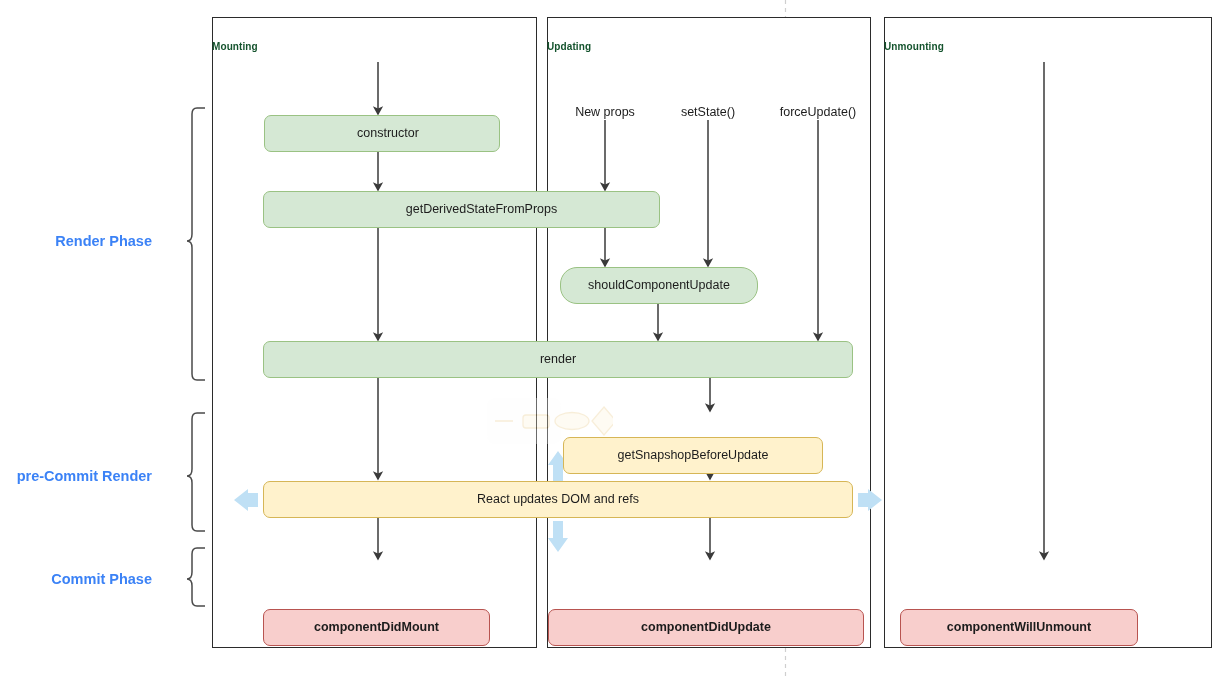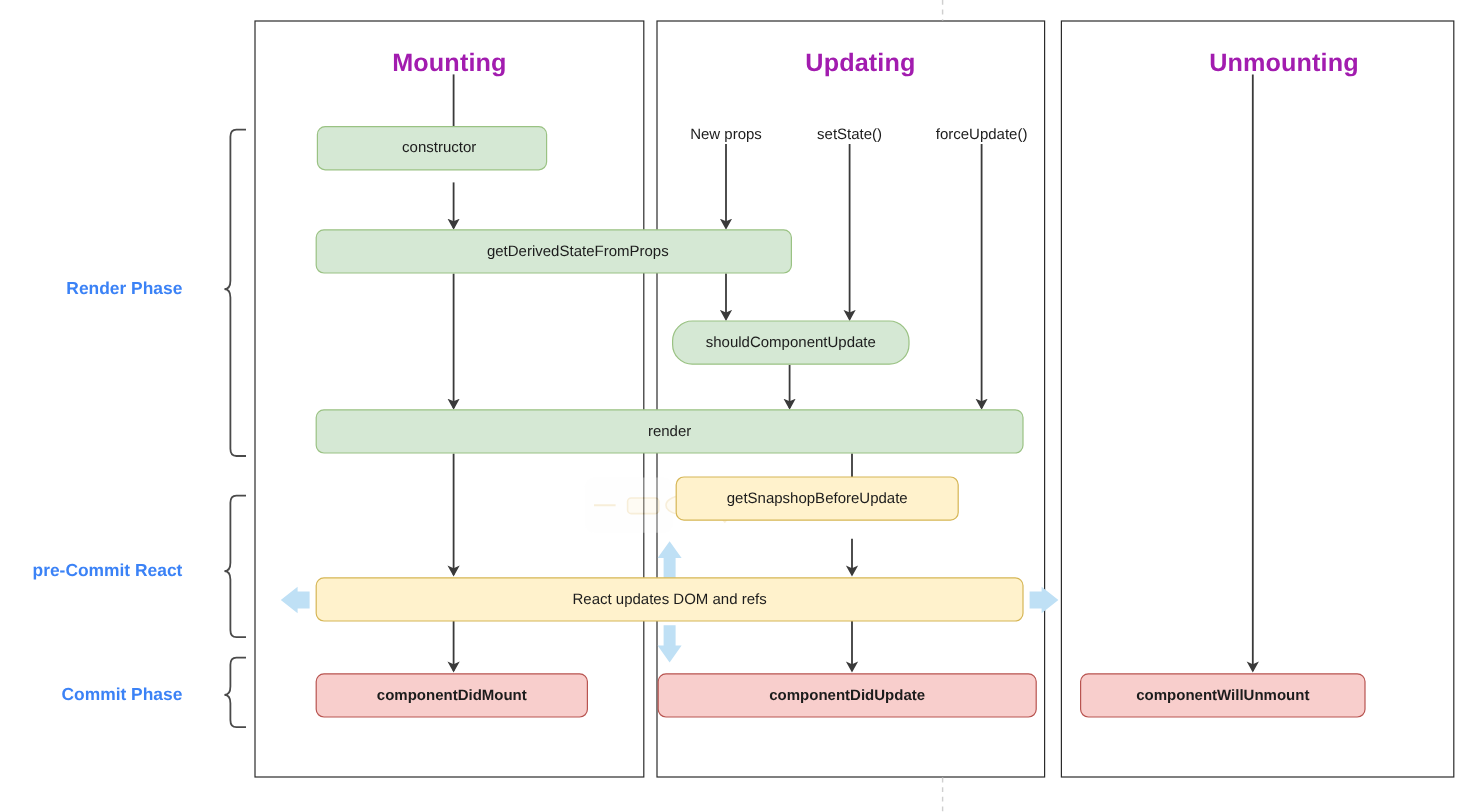--- a/index.html
+++ b/index.html
@@ -8,35 +8,35 @@
     font-family:"Liberation Sans","DejaVu Sans",sans-serif;
     color:#1a1a1a;
   }
   #stage{position:absolute;left:0;top:0;width:1228px;height:677px;}
   svg#wire{position:absolute;left:0;top:0;width:1228px;height:677px;pointer-events:none;}
 
   .panel{
     position:absolute;border:1.6px solid #2b2b2b;background:#ffffff;box-sizing:border-box;
   }
   .panel-title{
-    position:absolute;font-weight:bold;font-size:21px;color:#a21caf;text-align:center;
+    position:absolute;font-weight:bold;font-size:10px;color:#14532d;text-align:left;
     letter-spacing:.1px;white-space:nowrap;
   }
   .phase-label{
     position:absolute;font-weight:bold;font-size:14.5px;color:#3b82f6;text-align:right;
     white-space:nowrap;
   }
   .node{
     position:absolute;box-sizing:border-box;border-radius:7px;
     display:flex;align-items:center;justify-content:center;
     font-size:12.5px;line-height:1.15;text-align:center;color:#1c1c1c;
   }
   .node.green{background:#d5e8d4;border:1.1px solid #9ac283;}
   .node.yellow{background:#fff2cc;border:1.1px solid #d6b656;}
-  .node.red{background:#f8cecc;border:1.1px solid #b85450;font-weight:bold;}
+  .node.red{background:#f8cecc;border:1.1px solid #b85450;font-weight:bold;margin-top:48px;}
   .trigger{
     position:absolute;font-size:12.5px;color:#1c1c1c;white-space:nowrap;text-align:center;
   }
   
   .ghost{
     position:absolute;opacity:.30;pointer-events:none;
   }
   .ghost .gbox{
     position:absolute;background:#ffffff;border-radius:8px;
   }
@@ -45,24 +45,24 @@
 <body>
 
 <div id="stage">
 
   <div class="panel" style="left:212px;top:17px;width:325px;height:631px;"></div>
   <div class="panel" style="left:547px;top:17px;width:324px;height:631px;"></div>
   <div class="panel" style="left:884px;top:17px;width:328px;height:631px;"></div>
 
   <div class="panel-title" style="left:212px;top:41px;width:325px;">Mounting</div>
   <div class="panel-title" style="left:547px;top:41px;width:340px;">Updating</div>
-  <div class="panel-title" style="left:936px;top:41px;width:268px;">Unmounting</div>
+  <div class="panel-title" style="left:884px;top:41px;width:268px;">Unmounting</div>
 
   <div class="phase-label" style="left:0px;top:233px;width:152px;">Render Phase</div>
-  <div class="phase-label" style="left:0px;top:468px;width:152px;">pre-Commit React</div>
+  <div class="phase-label" style="left:0px;top:468px;width:152px;">pre-Commit Render</div>
   <div class="phase-label" style="left:0px;top:571px;width:152px;">Commit Phase</div>
 
   <div class="trigger" style="left:545px;top:105px;width:120px;">New props</div>
   <div class="trigger" style="left:648px;top:105px;width:120px;">setState()</div>
   <div class="trigger" style="left:758px;top:105px;width:120px;">forceUpdate()</div>
 
   <svg id="wire" viewBox="0 0 1228 677">
     <defs>
       <marker id="ah" markerWidth="9" markerHeight="9" refX="5.2" refY="4" orient="auto" markerUnits="strokeWidth">
         <path d="M0,0.6 L6.2,4 L0,7.4 L1.5,4 Z" fill="#3a3a3a"></path>
@@ -113,29 +113,29 @@
   <div class="ghost" style="left:487px;top:398px;width:126px;height:46px;">
     <div class="gbox" style="left:0;top:0;width:74px;height:46px;background:#fcfcfc;"></div>
     <svg width="126" height="46" viewBox="0 0 126 46" style="position:absolute;left:0;top:0;">
       <line x1="8" y1="23" x2="26" y2="23" stroke="#e8c884" stroke-width="1.6"></line>
       <rect x="36" y="17" width="26" height="13" rx="3" fill="#fdf2d8" stroke="#e8c884" stroke-width="1.3"></rect>
       <ellipse cx="85" cy="23" rx="17" ry="8.5" fill="#fdf2d8" stroke="#e8c884" stroke-width="1.3"></ellipse>
       <path d="M117,9 L129,23 L117,37 L105,23 Z" fill="#fdf2d8" stroke="#e8c884" stroke-width="1.3"></path>
     </svg>
   </div>
 
-  <div class="node green" style="left:264px;top:105px;width:192px;height:37px;padding-left:12px;">constructor</div>
+  <div class="node green" style="left:264px;top:115px;width:236px;height:37px;padding-left:12px;">constructor</div>
 
   <div class="node green" style="left:263px;top:191px;width:397px;height:37px;padding-left:40px;">getDerivedStateFromProps</div>
 
   <div class="node green" style="left:560px;top:267px;width:198px;height:37px;border-radius:17px;">shouldComponentUpdate</div>
 
   <div class="node green" style="left:263px;top:341px;width:590px;height:37px;">render</div>
 
-  <div class="node yellow" style="left:563px;top:397px;width:236px;height:37px;">getSnapshopBeforeUpdate</div>
+  <div class="node yellow" style="left:563px;top:437px;width:260px;height:37px;">getSnapshopBeforeUpdate</div>
 
   <div class="node yellow" style="left:263px;top:481px;width:590px;height:37px;">React updates DOM and refs</div>
 
   <div class="node red" style="left:263px;top:561px;width:227px;height:37px;">componentDidMount</div>
 
   <div class="node red" style="left:548px;top:561px;width:316px;height:37px;">componentDidUpdate</div>
 
   <div class="node red" style="left:900px;top:561px;width:238px;height:37px;">componentWillUnmount</div>
 
 </div>

